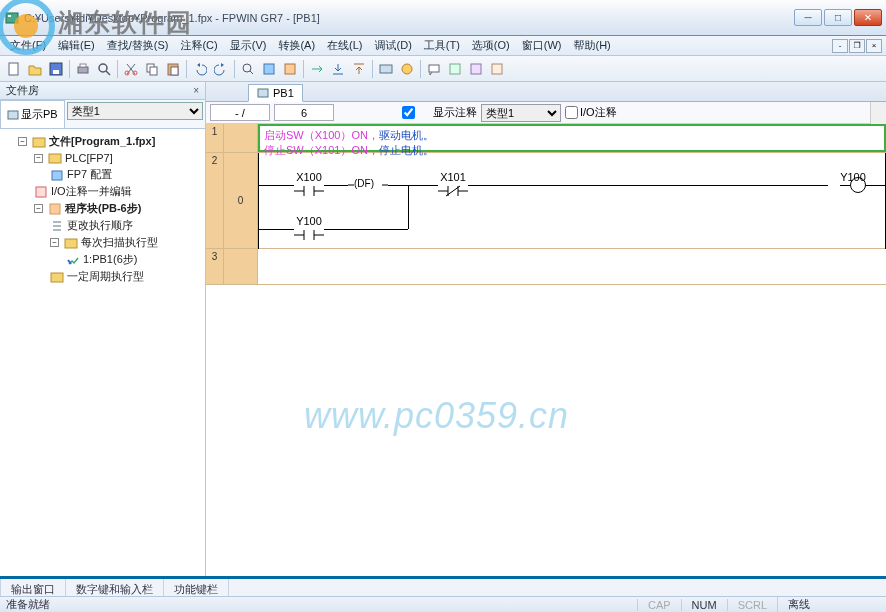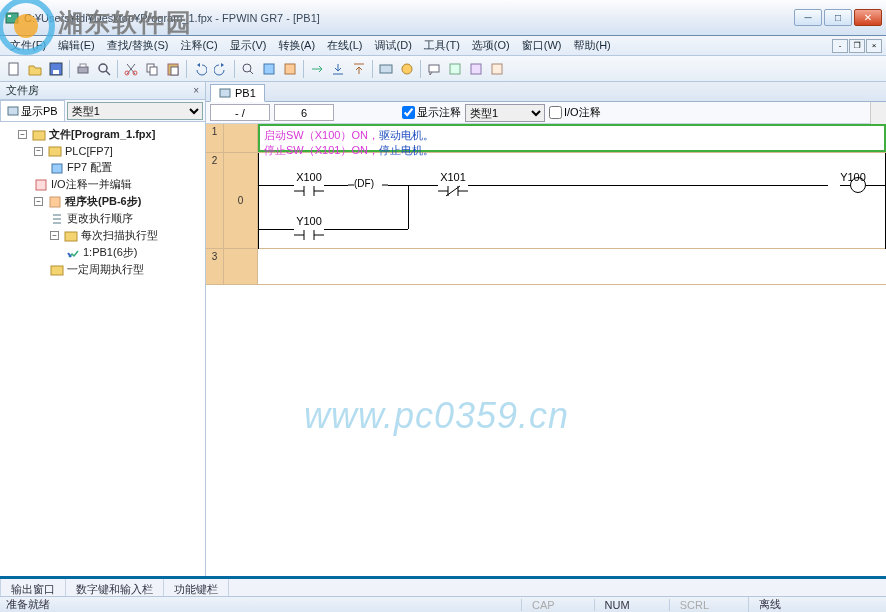--- a/index.html
+++ b/index.html
@@ -14,32 +14,32 @@
 .menuitem { padding: 2px 6px; color: #1a2a3a; cursor: default; }
 .mdi-btns { margin-left: auto; display: flex; gap: 1px; }
 .mdi-btn { width: 16px; height: 14px; border: 1px solid #9ab; background: #eef4fb; font-size: 8px; display:flex;align-items:center;justify-content:center;}
 .toolbar { height: 26px; background: linear-gradient(#f6f9fc,#e5edf6); border-bottom: 1px solid #b5c7dd; display: flex; align-items: center; padding: 2px 4px; gap: 1px; }
 .tbtn { width: 20px; height: 20px; border: 1px solid transparent; display: flex; align-items: center; justify-content: center; }
 .tsep { width: 1px; height: 18px; background: #b0c4da; margin: 0 2px; }
 .layout { display: flex; height: 516px; }
 .sidebar { width: 206px; background: #fff; border-right: 1px solid #b5c7dd; display: flex; flex-direction: column; }
 .side-title { height: 18px; background: linear-gradient(#eef4fb,#dce8f5); border-bottom: 1px solid #b5c7dd; padding: 2px 6px; color: #233; display:flex;align-items:center;}
 .side-title .x { margin-left:auto; font-size:10px; color:#556;}
-.side-tabs { height: 22px; display: flex; border-bottom: 1px solid #b5c7dd; background:#f4f8fc; }
+.side-tabs { height: 29px; display: flex; border-bottom: 1px solid #b5c7dd; background:#f4f8fc; }
 .side-tab { padding: 3px 6px; border: 1px solid #b5c7dd; border-bottom: none; background: #fff; display:flex;align-items:center;gap:2px; }
 .side-select { height: 18px; font-size: 11px; border:1px solid #8aa; flex:1; margin:2px;}
 .tree { flex: 1; padding: 4px 2px; overflow: auto; color: #222; }
 .tree ul { list-style: none; padding-left: 16px; }
 .tree li { padding: 1px 0; white-space: nowrap; display:flex; align-items:center; gap:3px;}
 .tree .exp { width:9px;height:9px;border:1px solid #888;display:inline-flex;align-items:center;justify-content:center;font-size:8px;line-height:8px;margin-right:2px;background:#fff;}
 .tree .ico { width:14px;height:14px;display:inline-block;}
 .tree .bold { font-weight: bold; }
 .main { flex: 1; display: flex; flex-direction: column; background: #fff; position:relative;}
 .doc-tabs { height: 20px; background: linear-gradient(#e9eff8,#dbe6f3); display: flex; align-items: flex-end; padding-left: 4px; border-bottom:1px solid #9cb4cf;}
-.doc-tab { background: #fff; border: 1px solid #9cb4cf; border-bottom: 1px solid #fff; padding: 2px 8px; display:flex;align-items:center;gap:4px; position:relative; top:1px;}
+.doc-tab { background: #fff; border: 1px solid #9cb4cf; border-bottom: 1px solid #fff; padding: 2px 8px; display:flex;align-items:center;gap:4px; position:relative; top:1px;margin-left:38px;}
 .doc-tab .ico{width:12px;height:12px;}
 .options-bar { height: 22px; background: #f7f9fc; border-bottom: 1px solid #c5d3e3; display: flex; align-items: center; padding: 0 4px; gap: 4px; }
 .opt-box { border:1px solid #aab; padding:1px 6px; background:#fff; height:17px; display:flex;align-items:center;}
 .opt-sel { height:18px; font-size:11px; border:1px solid #99a;}
 .ladder-area { flex:1; position:relative; overflow:auto; background:#fff;}
 .ladder-row { display:flex; border-bottom:1px solid #d6b890;}
 .rung-num { width:18px; background:#f2cf9a; border-right:1px solid #d6b890; text-align:center; font-size:10px; color:#333; padding-top:2px;}
 .rung-addr { width:34px; background:#f2cf9a; border-right:1px solid #d6b890; text-align:center; font-size:10px; color:#333; display:flex;align-items:center;justify-content:center;}
 .rung-body { flex:1; position:relative;padding-left:45px; }
 .row1 .rung-body { border:2px solid #3eae3e; height:28px; padding:2px 4px; font-size:10px;}
@@ -51,21 +51,21 @@
 .row3 { height:36px; }
 .row3 .rung-body { height:36px; }
 .contact { position:absolute; font-size:10px; text-align:center; }
 .contact .lbl { margin-bottom:1px; }
 .hline { position:absolute; height:1px; background:#000; }
 .vline { position:absolute; width:1px; background:#000; }
 .coil { position:absolute; width:16px; height:16px; border:1px solid #000; border-radius:50%; }
 .bottom-tabs { position:absolute; bottom:16px; left:0; right:0; height:20px; background:#f0f4fa; border-top:3px solid #0369a1; display:flex;}
 .btab { padding:3px 10px; border-right:1px solid #c5d3e3; color:#334;}
 .btab:first-child { border-left:1px solid #c5d3e3;}
-.statusbar { position:absolute; bottom:0; left:0; right:0; height:16px; background:linear-gradient(#eef3fa,#dde7f3); border-top:1px solid #b5c7dd; display:flex; align-items:center; padding:0 6px; font-size:10px; color:#334;gap:29px;}
+.statusbar { position:absolute; bottom:0; left:0; right:0; height:16px; background:linear-gradient(#eef3fa,#dde7f3); border-top:1px solid #b5c7dd; display:flex; align-items:center; padding:0 6px; font-size:10px; color:#334;}
 .statusbar .spacer{flex:1;}
 .statusbar .cell{padding:0 10px; border-left:1px solid #c0d0e0;}
 .watermark { position:absolute; pointer-events:none; z-index:999; }
 .wm1 { top:-4px; left:-4px; width:60px; height:60px; }
 .wm2 { top:6px; left:58px; font-size:25px; color:#737373; opacity:0.85; font-weight:bold; letter-spacing:2px;}
 .wm3 { top:395px; left:304px; font-size:36px; color:#9dd2ec; opacity:0.75; font-style:italic; letter-spacing:1px;}
 .scroll-v { position:absolute; right:0; top:20px; bottom:0; width:16px; background:#f0f0f0; border-left:1px solid #ccc;}
 .scroll-h { position:absolute; left:0; right:16px; bottom:0; height:16px; background:#f0f0f0; border-top:1px solid #ccc;}
 .scroll-thumb-h { position:absolute; left:18px; top:2px; height:12px; width:300px; background:#cfd8e3; border:1px solid #9ab; border-radius:2px;}
 svg { display:block; }
@@ -337,21 +337,21 @@
             <rect x="1" y="2" width="10" height="8" fill="#cde" stroke="#578"></rect>
           </svg>
         <span>PB1</span>
       </div>
       <div class="scroll-v"></div>
     </div>
     <div class="options-bar">
       <div class="opt-box" style="width:60px;justify-content:center;">- /</div>
       <div class="opt-box" style="width:60px;justify-content:center;">6</div>
       <div style="width:60px;"></div>
-      <label style="display:flex;align-items:center;gap:2px;">
+      <label style="display:flex;align-items:center;gap:18px;">
         <input type="checkbox" checked="" style="">
         <span>显示注释</span>
       </label>
       <select class="opt-sel" style="width:80px;">
         <option>类型1</option>
       </select>
       <label style="display:flex;align-items:center;gap:2px;">
         <input type="checkbox" style="">
         <span>I/O注释</span>
       </label>

